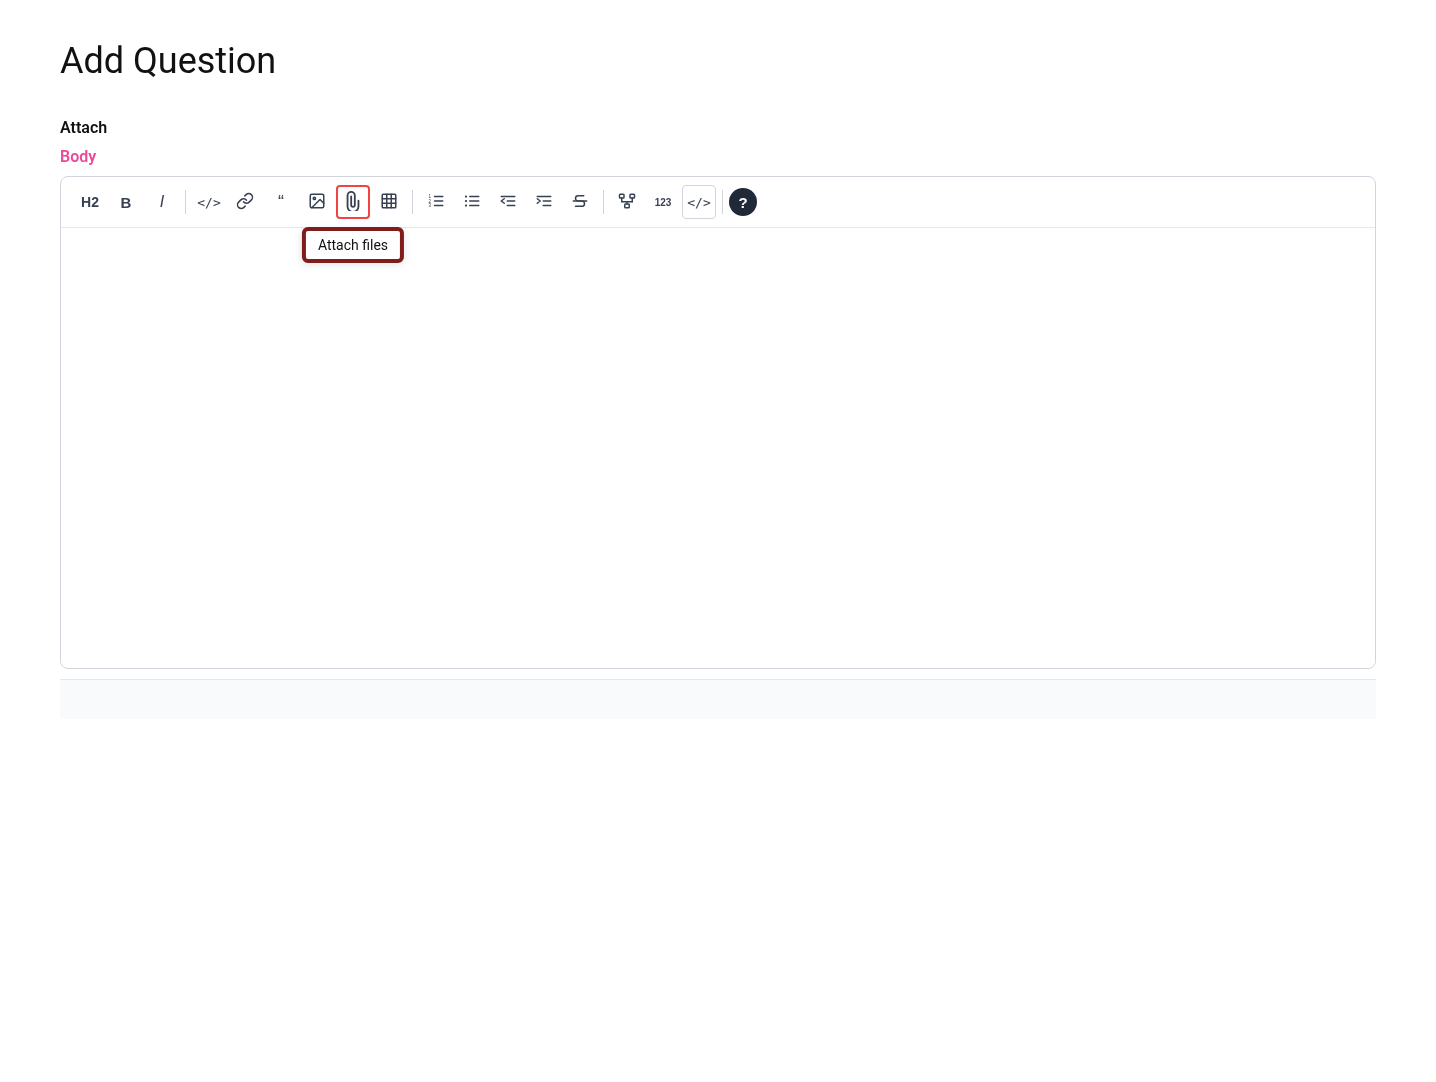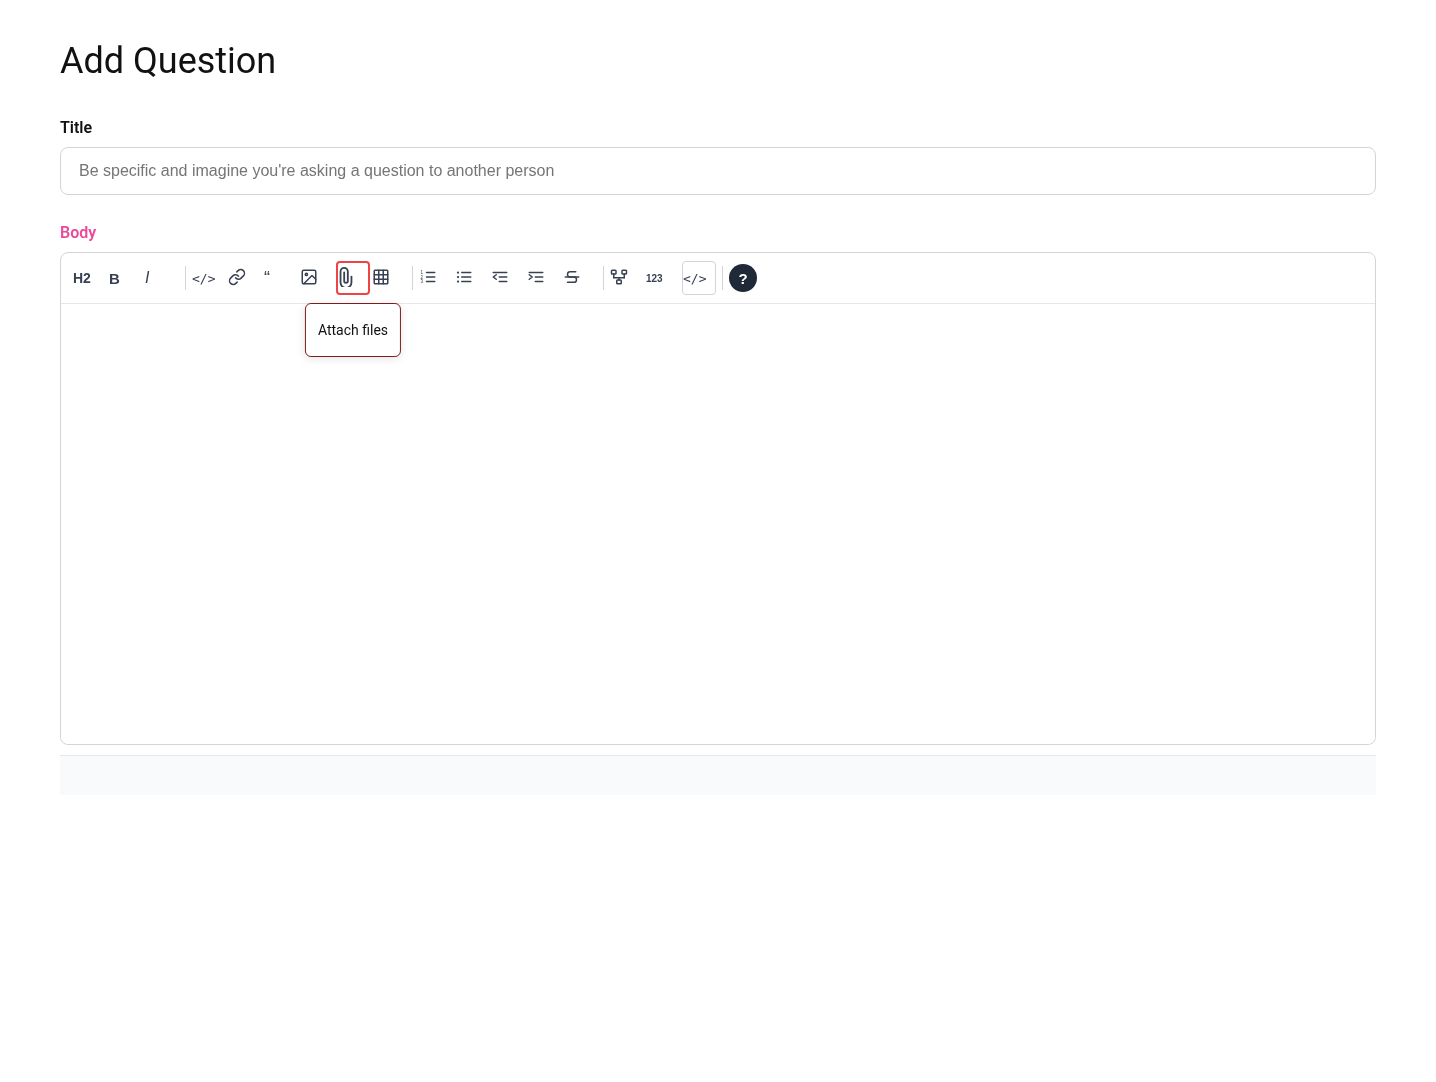--- a/index.html
+++ b/index.html
@@ -59,21 +59,21 @@
       align-items: center;
       padding: 8px 12px;
       border-bottom: 1px solid #e5e7eb;
       gap: 2px;
       flex-wrap: nowrap;
     }
 
     .toolbar-btn {
       display: inline-flex;
       align-items: center;
-      justify-content: flex-start;
+      justify-content: center;
       width: 34px;
       height: 34px;
       border: none;
       background: transparent;
       border-radius: 4px;
       cursor: pointer;
       font-size: 15px;
       color: #374151;
       position: relative;
     }
@@ -104,23 +104,23 @@
       position: relative;
       display: inline-flex;
     }
 
     .tooltip {
       position: absolute;
       top: calc(100% + 8px);
       left: 50%;
       transform: translateX(-50%);
       background: #fff;
-      border: 1px solid #7f1d1d;
+      border: 4px solid #7f1d1d;
       border-radius: 6px;
-      padding: 18px 12px;
+      padding: 6px 12px;
       font-size: 14px;
       color: #111;
       white-space: nowrap;
       box-shadow: 0 2px 8px rgba(0,0,0,0.1);
       z-index: 100;
       pointer-events: none;
     }
 
     .btn-h2 {
       font-weight: 600;
@@ -158,22 +158,21 @@
       border-top: 1px solid #e5e7eb;
       margin-top: 10px;
     }
   </style>
 </head>
 <body>
 
 <h1 class="page-title">Add Question</h1>
 
 <div>
-  <div class="field-label">Title</div>
-  <input class="title-input" type="text" placeholder="Be specific and imagine you're asking a question to another person" style="">
+  <div class="field-label">Attach</div>
 </div>
 
 <div>
   <div class="body-label">Body</div>
 
   <div class="editor-container">
 
     <div class="toolbar">
 
       <button class="toolbar-btn">

